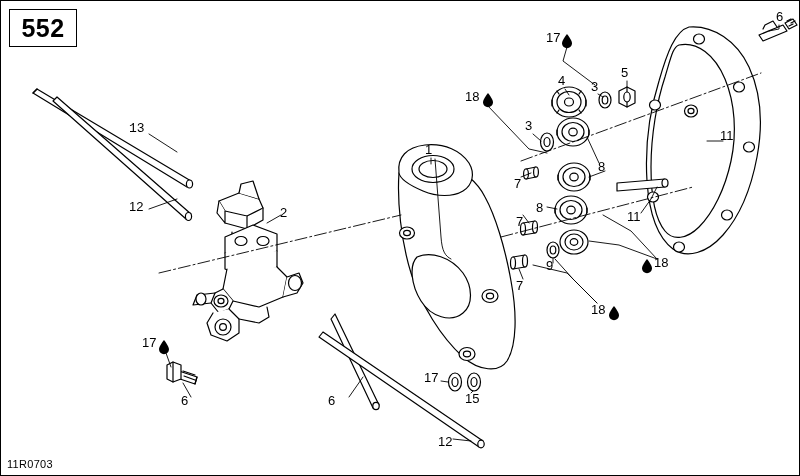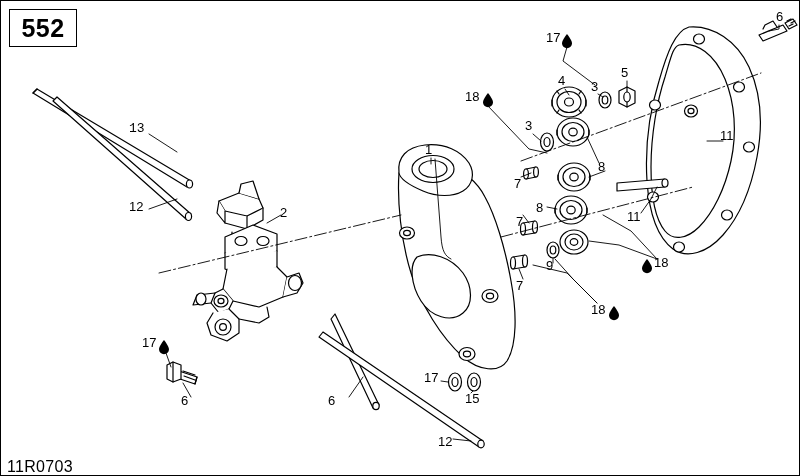--- a/index.html
+++ b/index.html
@@ -34,21 +34,21 @@
   }
   .titlebox span{
     font-size:25px;
     font-weight:bold;
     letter-spacing:0.5px;
     color:#000;
   }
   .footer{
     position:absolute;
     left:6px;top:457px;
-    font-size:16px;
+    font-size:11px;
     color:#000;
     letter-spacing:0.3px;
   }
   svg.art{position:absolute;left:0;top:0;width:800px;height:476px;}
 </style>
 </head>
 <body>
 
 <div id="sheet">
 

